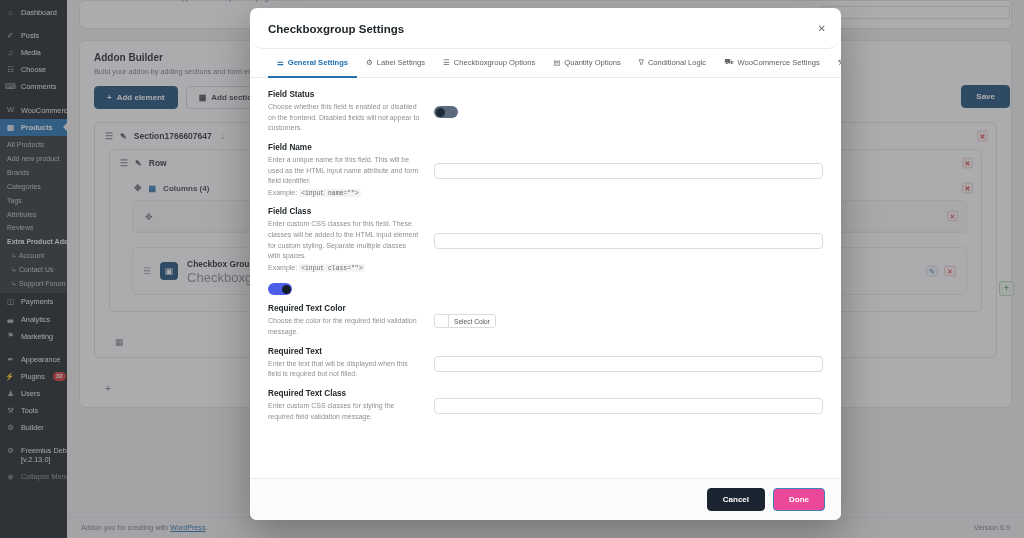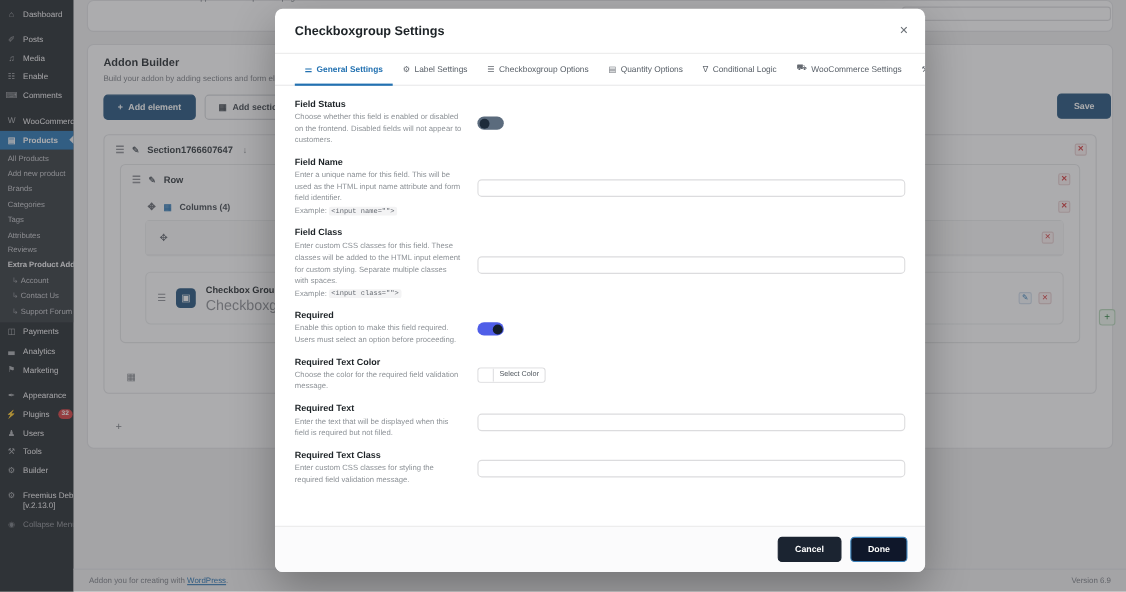--- a/index.html
+++ b/index.html
@@ -242,20 +242,21 @@
     border-radius: 7px;
     box-shadow: 0 14px 40px rgba(0,0,0,0.3);
     display: flex; flex-direction: column;
     overflow: hidden;
   }
   .m-head {
     padding: 15px 18px 13px 18px;
     border-bottom: 1px solid #ebebeb;
     position: relative;
     flex: 0 0 auto;
+    border-radius: 14px;
   }
   .m-title { font-size: 11.5px; font-weight: bold; color: #1d2327; }
   .m-close {
     position: absolute; right: 15px; top: 16px;
     font-size: 10px; color: #6b7177; cursor: pointer;
     line-height: 1;
   }
   .m-tabs {
     display: flex; align-items: stretch;
     gap: 0;
@@ -349,21 +350,21 @@
     background: #fbfbfc;
     padding: 9px 16px;
     display: flex; justify-content: flex-end; gap: 8px;
   }
   .m-btn {
     font-size: 8px; font-weight: bold;
     padding: 6px 15px; border-radius: 4px;
     cursor: pointer; border: 1px solid transparent;
   }
   .m-cancel { background: #1b2431; color: #fff; border-color: #1b2431; }
-  .m-done { background: #0f172a; color: #fff; border-color: #3b83bd; }
+  .m-done { background: #ec4899; color: #fff; border-color: #3b83bd; }
 </style>
 </head>
 <body>
 
 <div id="adminmenu">
 
   <div class="menu-item">
     <span class="ic">⌂</span>
     <span>Dashboard</span>
   </div>
@@ -371,21 +372,21 @@
   <div class="menu-item">
     <span class="ic">✐</span>
     <span>Posts</span>
   </div>
   <div class="menu-item">
     <span class="ic">♫</span>
     <span>Media</span>
   </div>
   <div class="menu-item">
     <span class="ic">☷</span>
-    <span>Enable</span>
+    <span>Choose</span>
   </div>
   <div class="menu-item">
     <span class="ic">⌨</span>
     <span>Comments</span>
   </div>
   <div class="menu-sep"></div>
   <div class="menu-item">
     <span class="ic">W</span>
     <span>WooCommerce</span>
   </div>
@@ -610,24 +611,20 @@
         <div class="flabel">Field Class</div>
         <div class="fdesc">Enter custom CSS classes for this field. These classes will be added to the HTML input element for custom styling. Separate multiple classes with spaces.</div>
         <div class="fex"><span>Example: </span><span class="code">&lt;input class=""&gt;</span></div>
       </div>
       <div class="fctl-col">
         <input class="inp" type="text" value="" style="">
       </div>
     </div>
 
     <div class="fgroup">
-      <div class="flabel-col">
-        <div class="flabel">Required</div>
-        <div class="fdesc">Enable this option to make this field required. Users must select an option before proceeding.</div>
-      </div>
       <div class="fctl-col">
         <div class="toggle on">
             <span class="knob"></span>
           </div>
       </div>
     </div>
 
     <div class="fgroup">
       <div class="flabel-col">
         <div class="flabel">Required Text Color</div>

